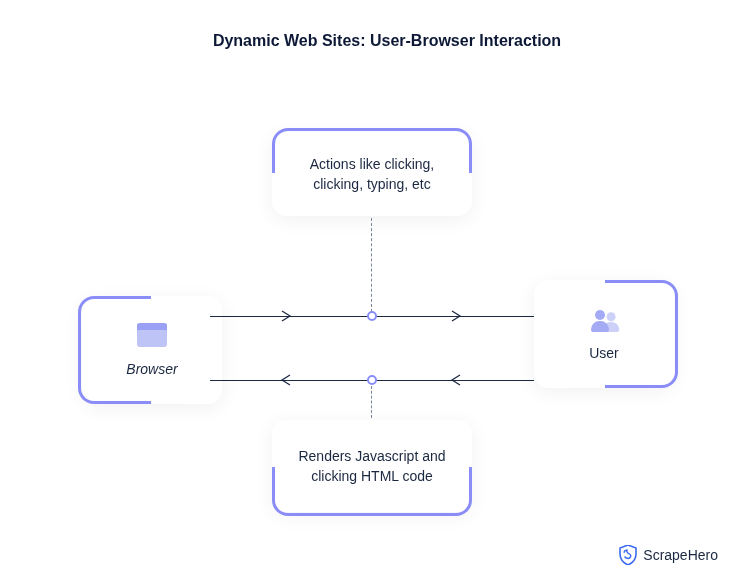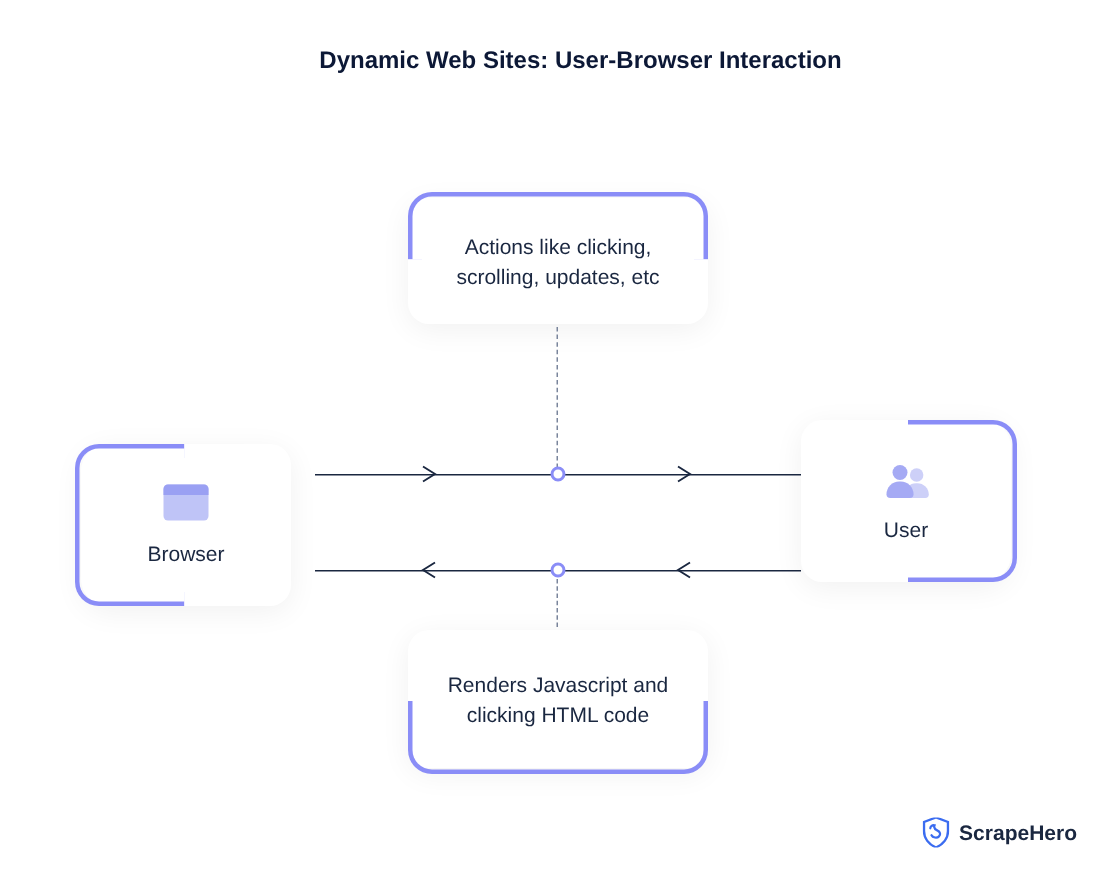--- a/index.html
+++ b/index.html
@@ -32,25 +32,26 @@
       align-items: center;
       justify-content: center;
       text-align: center;
       padding: 16px 20px;
       font-size: 14px;
       color: #1a2740;
       line-height: 1.45;
     }
     .node-browser {
       top: 296px;
-      left: 54px;
+      left: 82px;
       width: 140px;
       height: 108px;
       border-top-left-radius: 18px;
       border-bottom-left-radius: 18px;
+      font-style: italic;
     }
     .node-browser::before {
       content: '';
       position: absolute;
       left: -4px;
       top: 0;
       bottom: 0;
       width: 50%;
       border: 3px solid #8a8df7;
       border-right: none;
@@ -214,32 +215,32 @@
       color: #1a2740;
     }
     .brand {
       position: absolute;
       bottom: 18px;
       right: 26px;
       display: flex;
       align-items: center;
       gap: 6px;
       font-size: 14px;
-      font-weight: 700;
+      font-weight: 400;
       color: #1a2740;
     }
     .brand svg { display: block; }
   </style>
 </head>
 <body>
 
 <div class="title">Dynamic Web Sites: User-Browser Interaction</div>
 
 <div class="node node-top">
-  <span>Actions like clicking, scrolling, updates, etc</span>
+  <span>Actions like clicking, clicking, typing, etc</span>
 </div>
 
 <div class="dashed-vert top"></div>
 
 <div class="node node-browser">
   <div class="icon-wrap">
     <div class="browser-icon"></div>
   </div>
   <span class="node-label">Browser</span>
 </div>

